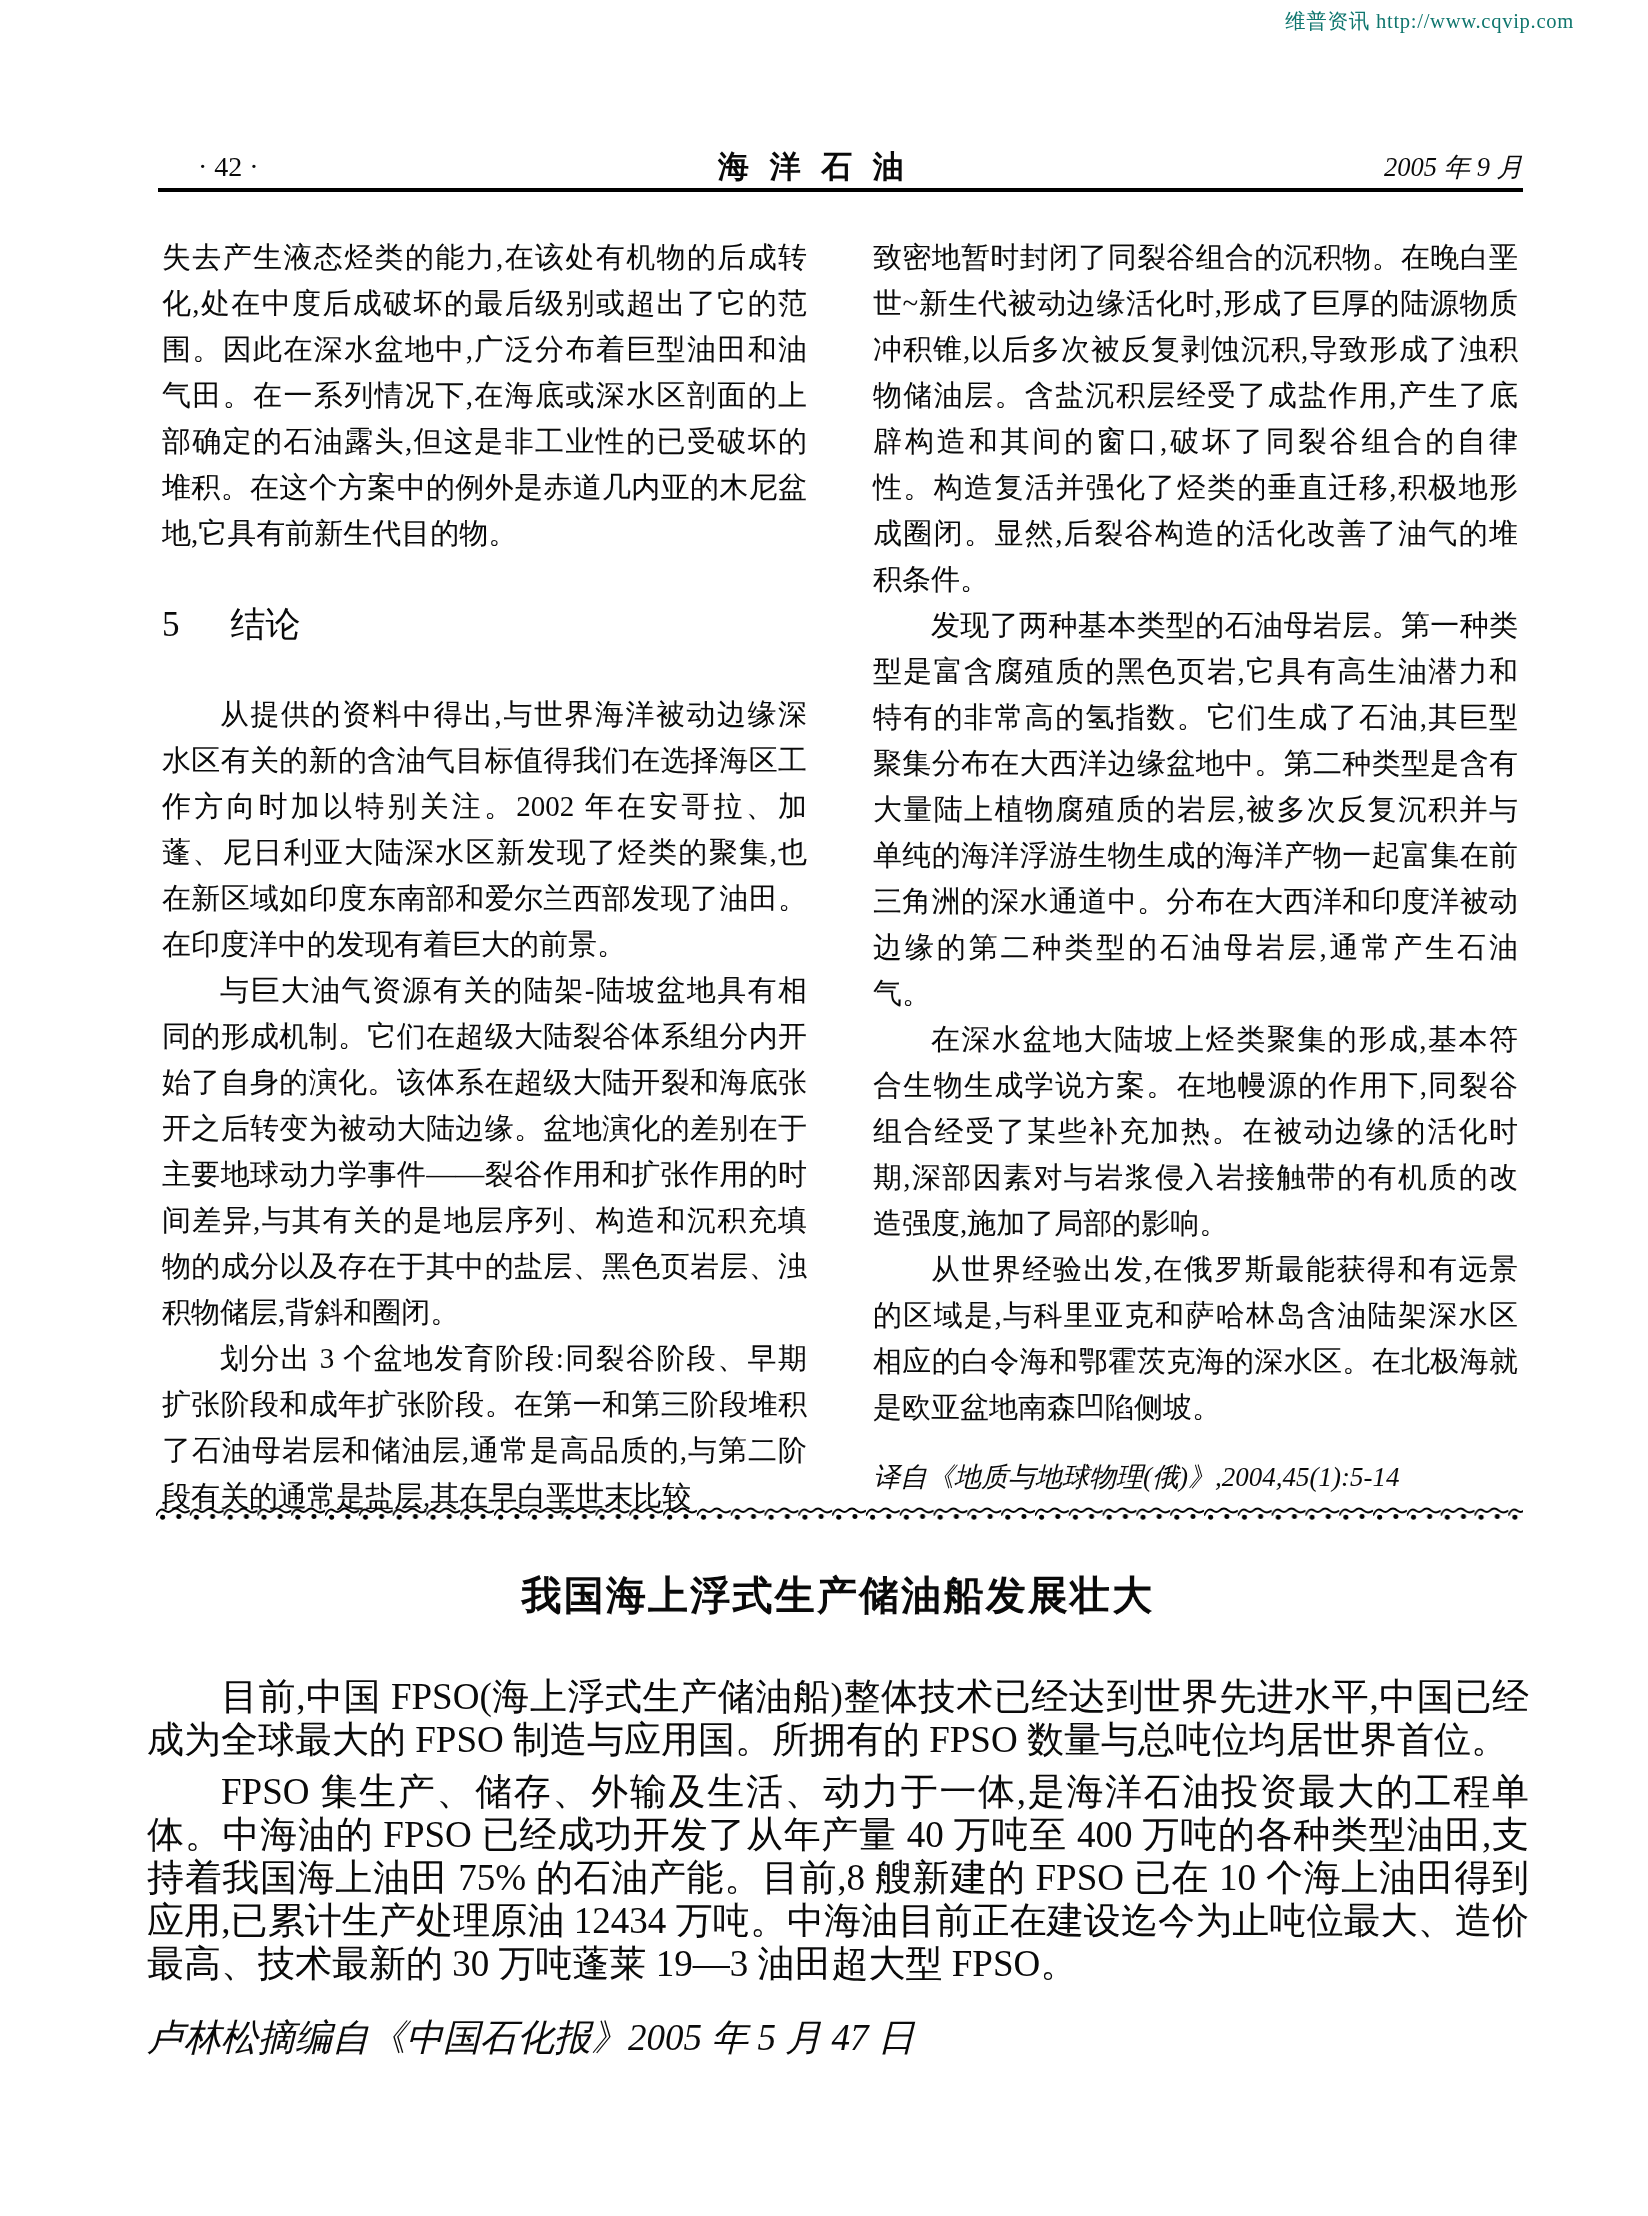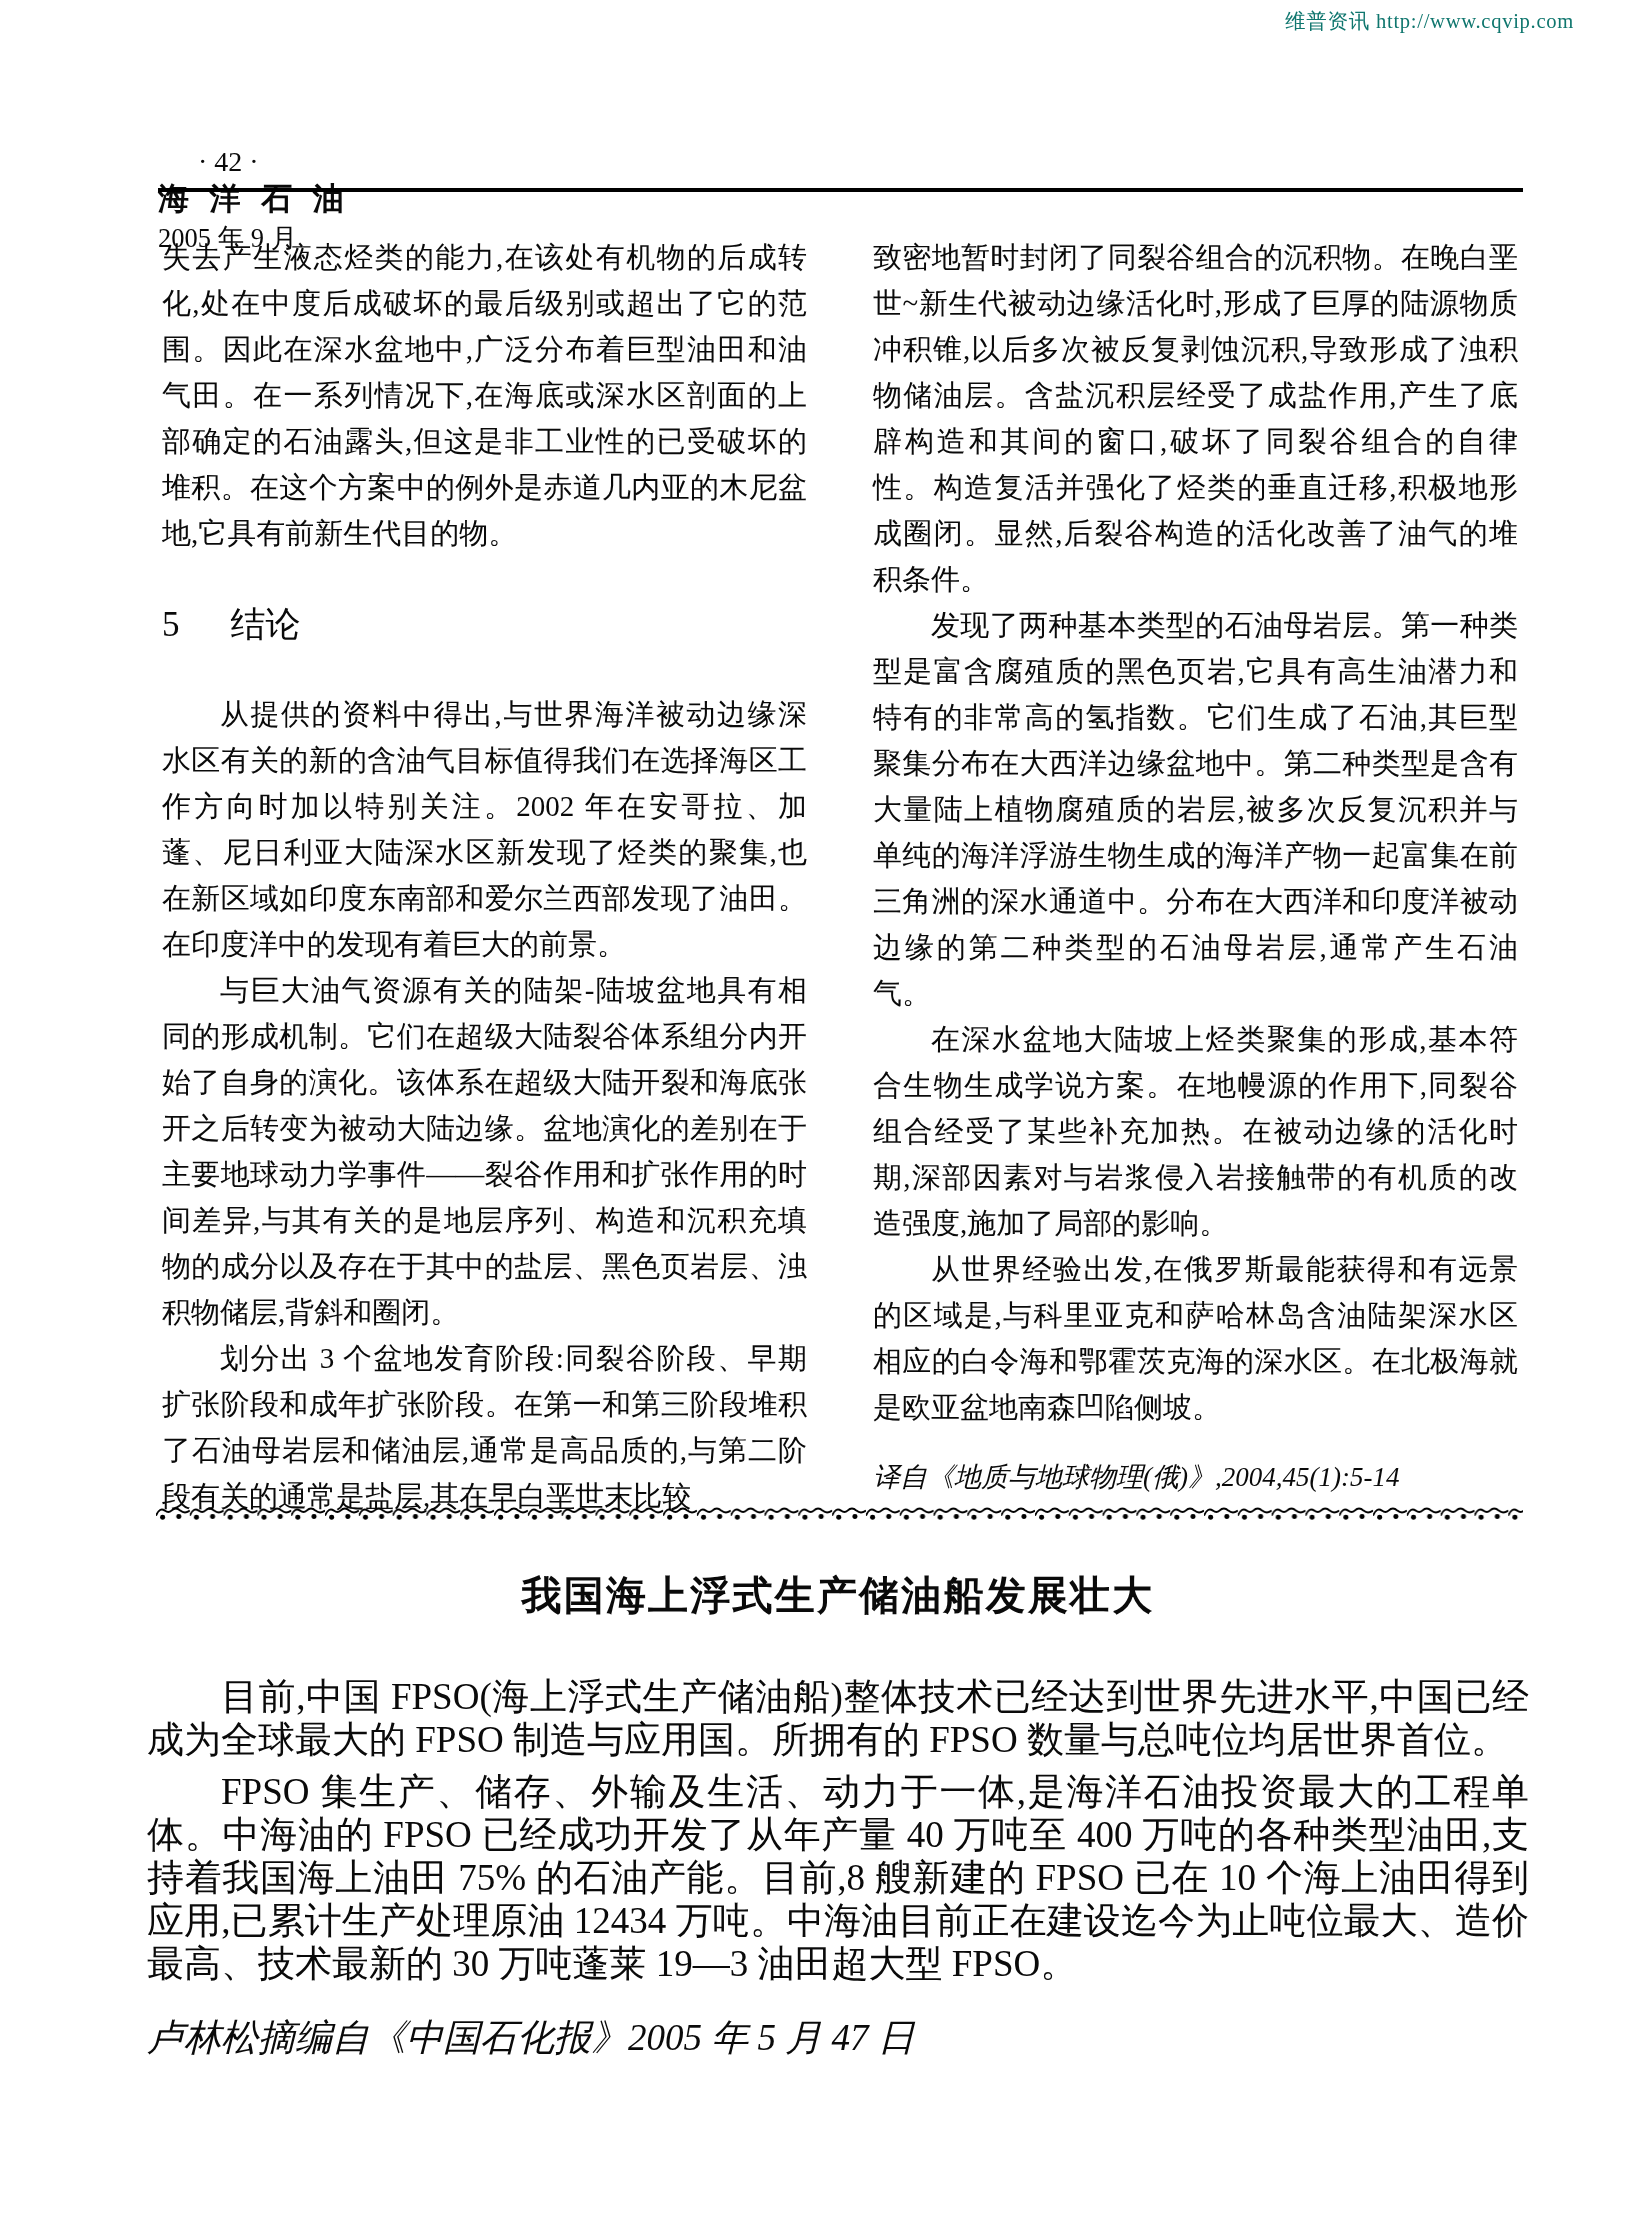--- a/index.html
+++ b/index.html
@@ -20,31 +20,30 @@
     letter-spacing: 0.7px;
     color: #0f766e;
   }
   .page-header {
     position: absolute;
     top: 146px;
     left: 158px;
     width: 1365px;
     display: flex;
     justify-content: space-between;
-    align-items: flex-start;
-    flex-direction: column;
+    align-items: center;
   }
   .page-number { font-size: 28px; padding-left: 40px; }
   .journal-title {
     font-size: 31px;
     font-weight: bold;
     letter-spacing: 20.6px;
     font-family: "Liberation Serif", "DejaVu Serif", serif;
   }
-  .issue-date { font-size: 26.5px; }
+  .issue-date { font-size: 26.5px; font-style: italic; }
   .header-rule {
     position: absolute;
     top: 188px;
     left: 158px;
     width: 1365px;
     height: 4.4px;
     background: #000;
   }
   .columns {
     position: absolute;

